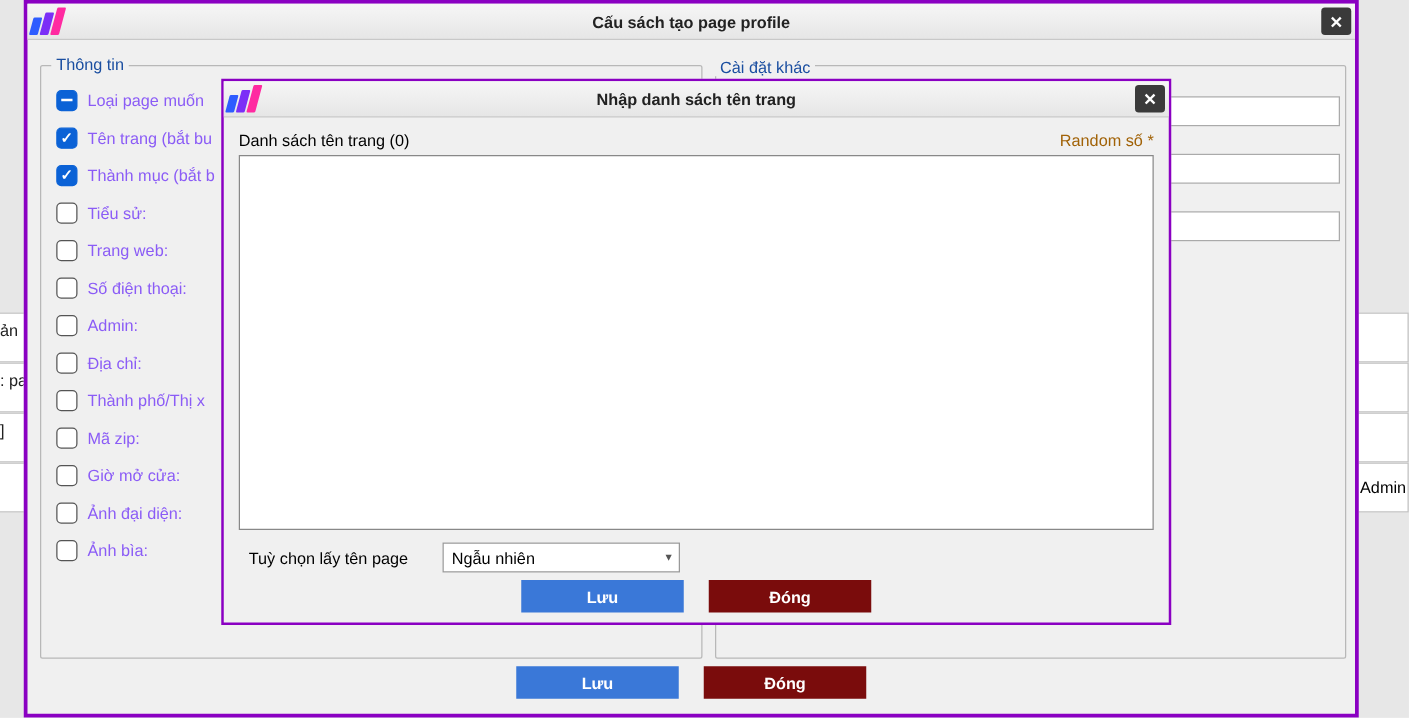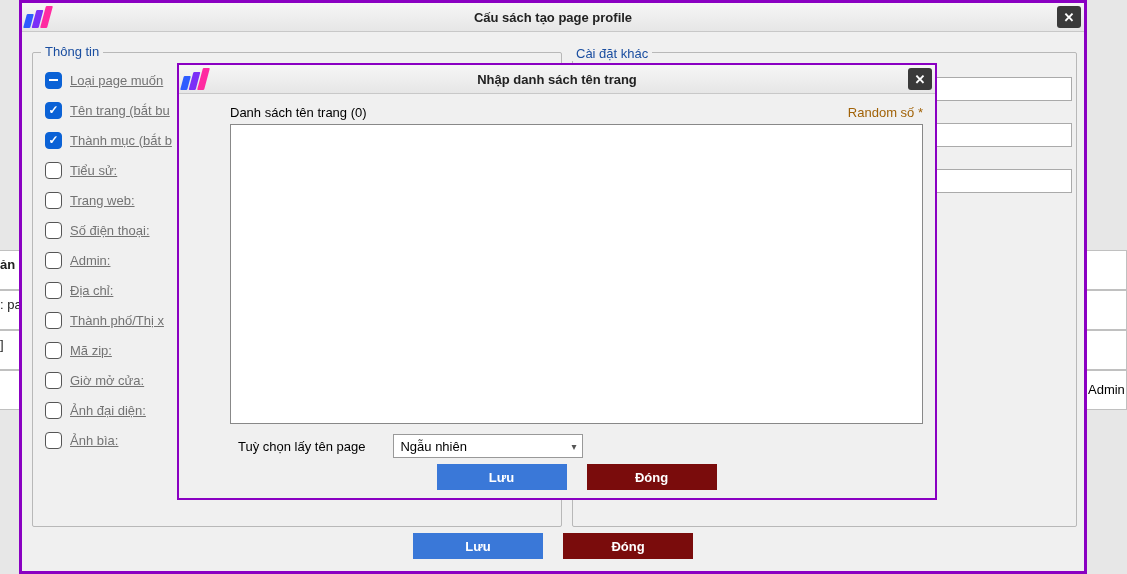--- a/index.html
+++ b/index.html
@@ -42,40 +42,40 @@
   .groupbox .legend { position:absolute; top:-9px; left:8px; background:#f0f0f0; padding:0 4px; color:#1a4ea0; font-size:13px; }
   .gb-info { left: 10px; top: 20px; width: 530px; height: 475px; }
   .gb-other { left: 550px; top: 20px; width: 505px; height: 475px; }
 
   .checkrow { display:flex; align-items:center; gap:8px; height:30px; padding-left:12px;}
   .chk { width:17px; height:17px; border:1.5px solid #555; border-radius:4px; background:#fff; display:inline-flex; align-items:center; justify-content:center; cursor:pointer; flex-shrink:0;}
   .chk.checked { background:#0b62d6; border-color:#0b62d6; }
   .chk.minus { background:#0b62d6; border-color:#0b62d6; }
   .chk .tick { color:#fff; font-size:12px; line-height:1; font-weight:bold;}
   .chk .minusmark { width:9px; height:2.5px; background:#fff;}
-  .checkrow label { color:#737373;text-decoration:underline; }
+  .checkrow label { color:#8b5cf6; }
 
   .field-input { position:absolute; border:1px solid #aaa; background:#fff; height:24px;}
   .fi1 { left:575px; top:45px; width:475px;}
   .fi2 { left:575px; top:91px; width:475px; padding-left:6px; line-height:22px; color:#333;}
   .fi3 { left:575px; top:137px; width:475px;}
 
   
   .btnbar { position:absolute; left:0; right:0; bottom:8px; height:30px; display:flex; justify-content:center; gap:20px;}
   .btn { width:130px; height:26px; color:#fff; display:flex; align-items:center; justify-content:center; cursor:pointer; font-size:13px;font-weight:bold;}
   .btn-blue { background:#3a78d8; }
   .btn-red  { background:#7a0c0c; }
 
   
   .dialog-inner {
     position: absolute; left: 177px; top: 63px; width: 760px; height: 437px;
     background: #f0f0f0; border: 2px solid #8a00c2; z-index: 50;
   }
   .dialog-inner .dialog-titlebar { height:29px; }
-  .inner-body { position:relative; height: calc(100% - 29px); padding:8px 12px 6px 12px;margin-left:39px; }
+  .inner-body { position:relative; height: calc(100% - 29px); padding:8px 12px 6px 12px; }
   .listlabelrow { display:flex; justify-content:space-between; align-items:center; height:20px; margin-bottom:2px;}
   .listlabel { color:#000; }
   .randlabel { color:#a16207; }
   .textarea { width:100%; height:300px; background:#fff; border:1px solid #888;}
   .optrow { display:flex; align-items:center; gap:28px; margin-top:10px;}
   .optrow .lbl { padding-left:8px; }
   .select { width:190px; height:24px; border:1px solid #999; background:#fff; display:flex; align-items:center; justify-content:space-between; padding:0 6px; cursor:pointer;}
   .select .chev { font-size:10px; color:#555;}
   .inner-btnbar { position:absolute; left:0; right:0; bottom:6px; height:28px; display:flex; justify-content:center; gap:20px;}
 
@@ -83,21 +83,21 @@
 </style>
 </head>
 <body>
 
 <div class="bg bg1"></div>
 <div class="bg bg2"></div>
 <div class="bg bg3"></div>
 <div class="bg bg4">
     <div class="adminCell">Admin</div>
   </div>
-<div class="bgLabel" style="left:0; top:257px;font-weight:bold;">ản</div>
+<div class="bgLabel" style="left:0; top:257px;">ản</div>
 <div class="bgLabel" style="left:0; top:297px;">: pa</div>
 <div class="bgLabel" style="left:0; top:337px;">]</div>
 
 <div class="dialog-main">
   <div class="dialog-titlebar">
     <div class="logo">
         <span class="b1"></span>
         <span class="b2"></span>
         <span class="b3"></span>
       </div>

